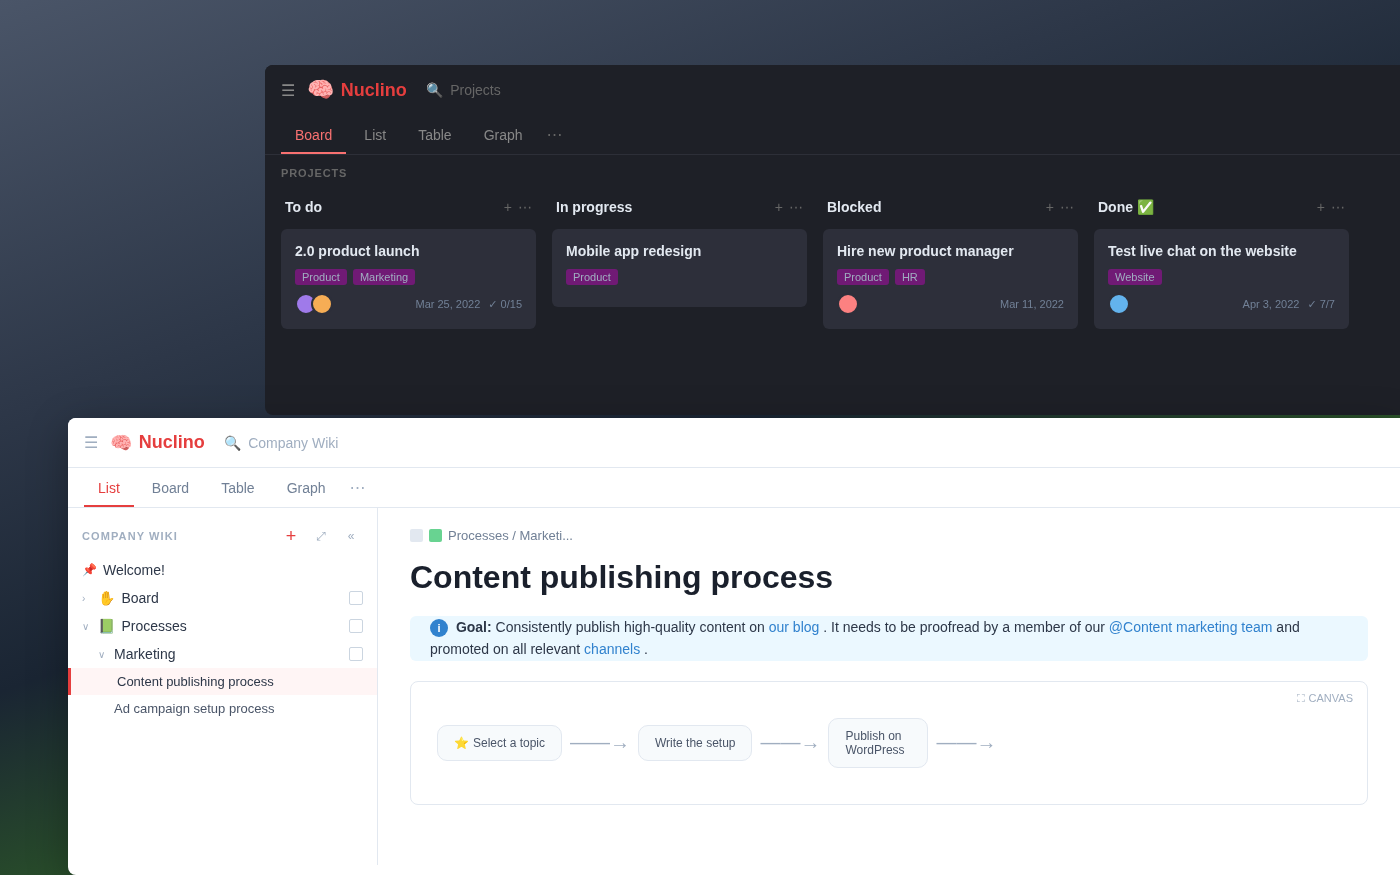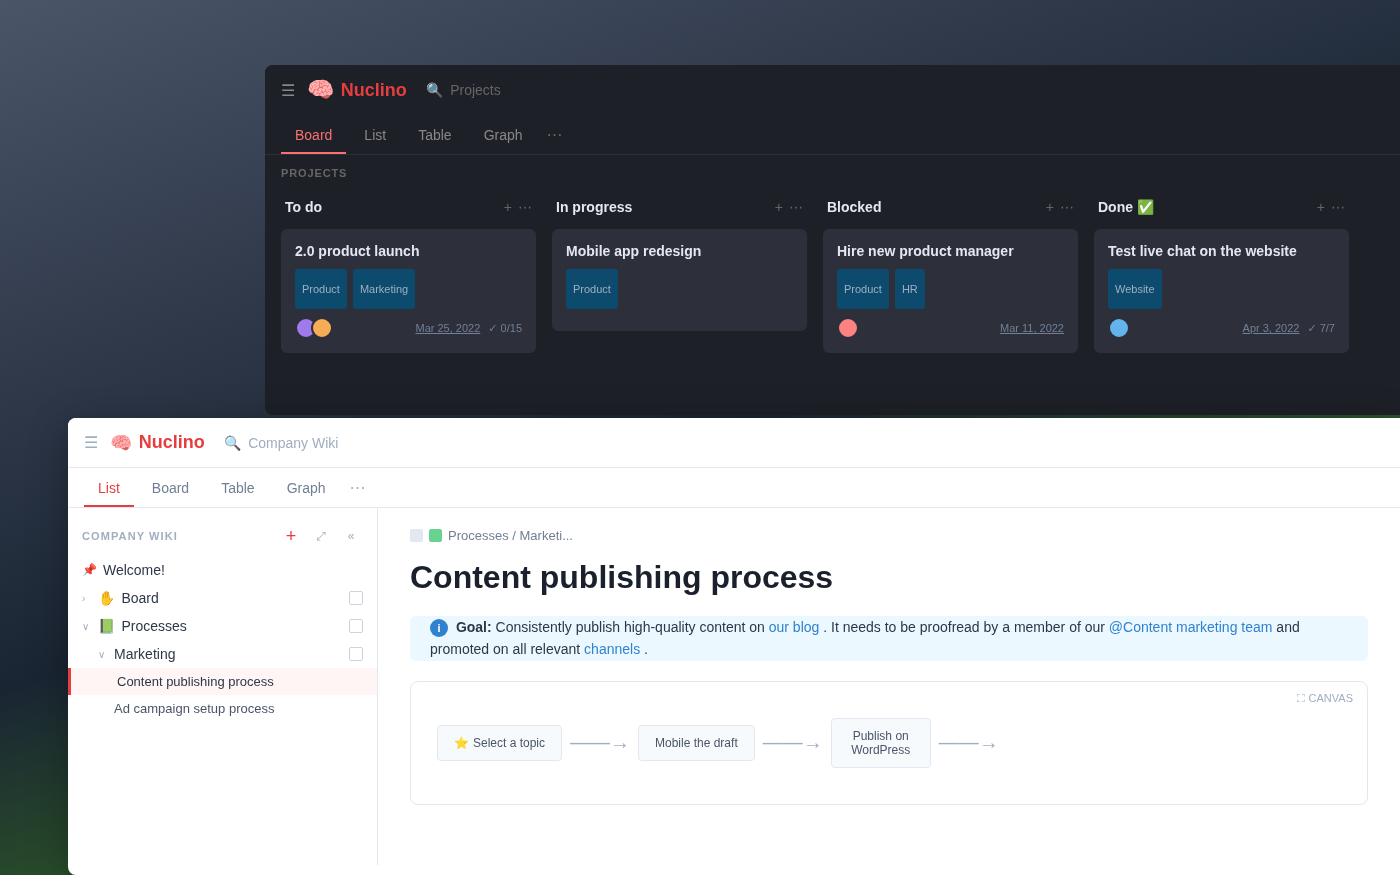--- a/index.html
+++ b/index.html
@@ -161,22 +161,22 @@
 
     .card-tags {
       display: flex;
       gap: 6px;
       margin-bottom: 8px;
     }
 
     .tag {
       font-size: 11px;
       color: #a0aec0;
-      background: #0c4a6e;
-      padding: 14px 7px;
+      background: #701a75;
+      padding: 2px 7px;
       border-radius: 3px;
     }
 
     .card-footer {
       display: flex;
       align-items: center;
       justify-content: space-between;
     }
 
     .card-avatars {
@@ -206,21 +206,20 @@
 
     .card-meta {
       display: flex;
       align-items: center;
       gap: 8px;
     }
 
     .card-date {
       font-size: 11px;
       color: #718096;
-      text-decoration: underline;
     }
 
     .card-tasks {
       font-size: 11px;
       color: #718096;
     }
 
     
     .light-header {
       display: flex;
@@ -448,25 +447,25 @@
       display: flex;
       align-items: center;
       gap: 8px;
       padding: 20px 10px;
       flex-wrap: wrap;
     }
 
     .flow-node {
       background: #f7fafc;
       border: 1px solid #e2e8f0;
-      border-radius: 4px;
+      border-radius: 10px;
       padding: 10px 16px;
       font-size: 12px;
       color: #4a5568;
-      text-align: center;
+      text-align: left;
       min-width: 100px;
     }
 
     .flow-star { color: #f6ad55; margin-right: 4px; }
 
     .flow-arrow {
       font-size: 20px;
       color: #a0aec0;
     }
   </style>
@@ -690,21 +689,21 @@
       <div class="canvas-area">
         <div class="canvas-label">
           <span>⛶</span>
           <span>CANVAS</span>
         </div>
         <div class="canvas-flow">
           <div class="flow-node">
             <span class="flow-star">⭐</span>Select a topic
           </div>
           <span class="flow-arrow">——→</span>
-          <div class="flow-node">Mobile the draft</div>
+          <div class="flow-node">Write the setup</div>
           <span class="flow-arrow">——→</span>
           <div class="flow-node">Publish on<br>WordPress</div>
           <span class="flow-arrow">——→</span>
         </div>
       </div>
     </div>
   </div>
 </div>
 
 </body></html>

